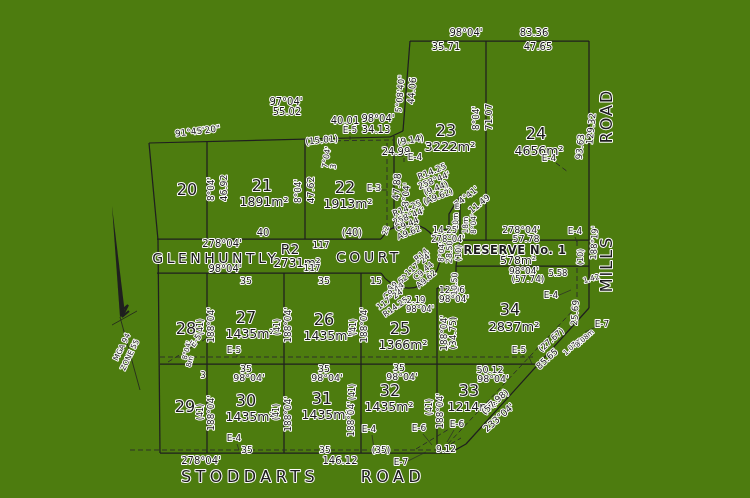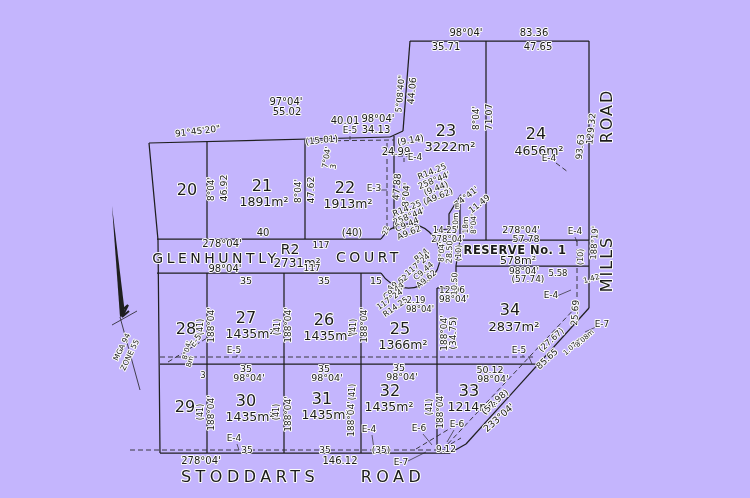--- a/index.html
+++ b/index.html
@@ -1,16 +1,16 @@
 <!DOCTYPE html>
 <html><head>
 <meta charset="utf-8">
 <style>
   html,body{margin:0;padding:0;background:#e8e8e6;}
-  .page{position:relative;width:750px;height:498px;background:#c4b5fd;overflow:hidden;
+  .page{position:relative;width:750px;height:498px;background:#4d7c0f;overflow:hidden;
         font-family:"DejaVu Sans", sans-serif;}
   svg{position:absolute;inset:0;}
   svg text{fill:#1b1b1b;font-family:"DejaVu Sans", sans-serif;
            paint-order:stroke;stroke:#fbfbfa;stroke-width:2px;stroke-linejoin:round;}
   .solid path{stroke:#1f1f1f;stroke-width:1.25;fill:none;}
   .dashed path{stroke:#2a2a2a;stroke-width:0.9;fill:none;stroke-dasharray:5 3;}
   .leader path{stroke:#2a2a2a;stroke-width:0.7;fill:none;}
   .north line{stroke:#1f1f1f;}
 </style>
 </head>

